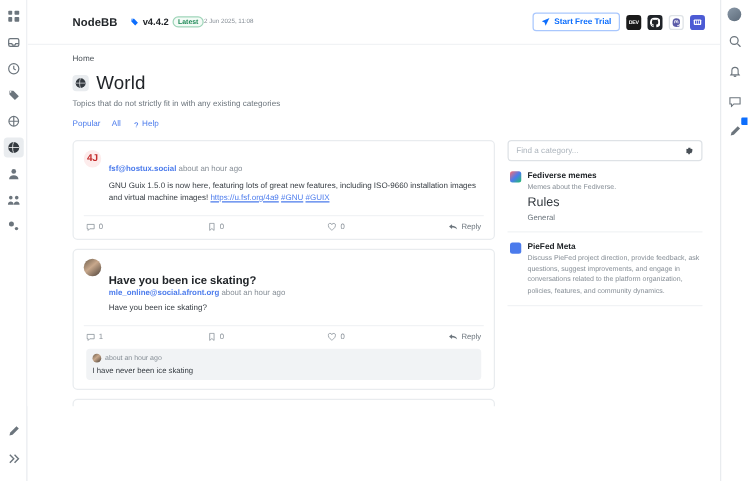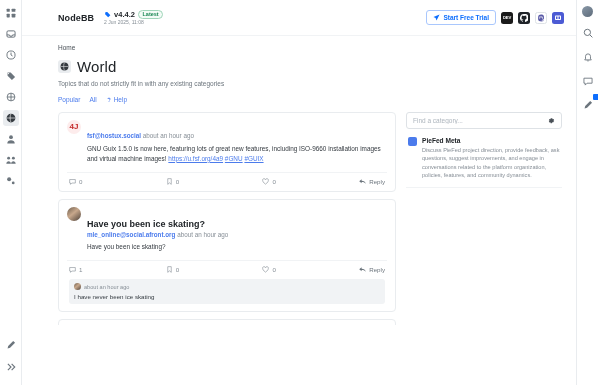--- a/index.html
+++ b/index.html
@@ -56,21 +56,21 @@
     margin-right: 22px;
   }
 
   
   .topbar {
     height: 36px; display: flex; align-items: center;
     padding: 0 12px 0 36px; gap: 10px;
     border-bottom: 1px solid #f1f3f5;
   }
   .brand { font-size: 9px; font-weight: 700; color: #212529; letter-spacing: .1px; }
-  .verblock { display: flex; flex-direction: column; justify-content: flex-end; }
+  .verblock { display: flex; flex-direction: row; justify-content: flex-end; }
   .verline { display: flex; align-items: center; gap: 3px; }
   .tag-ic { color: #0d6efd; display: flex; }
   .tag-ic svg { width: 7px; height: 7px; }
   .ver { font-size: 7.5px; font-weight: 700; color: #212529; }
   .latest {
     font-size: 5.5px; color: #1a8754; border: 1px solid #9fd5b9;
     border-radius: 7px; padding: 0.5px 3.5px; font-weight: 600;
     background: #f3fbf6;
   }
   .verdate { font-size: 5px; color: #868e96; margin-top: .5px; }
@@ -456,20 +456,29 @@
       <div class="side">
         <div class="findbox">
           <input type="text" placeholder="Find a category..." style="">
           <span class="gear">
             <svg viewBox="0 0 16 16" fill="currentColor">
                 <path d="M8 5.2A2.8 2.8 0 108 10.8 2.8 2.8 0 008 5.2zm6.4 3.6l-1.3-.8a5 5 0 000-.9l1.3-.8-1.3-2.3-1.4.5a5.2 5.2 0 00-.8-.5l-.2-1.5H7.3l-.2 1.5a5.2 5.2 0 00-.8.5l-1.4-.5-1.3 2.3 1.3.8a5 5 0 000 .9l-1.3.8 1.3 2.3 1.4-.5c.3.2.5.4.8.5l.2 1.5h2.4l.2-1.5c.3-.1.5-.3.8-.5l1.4.5 1.3-2.3z"></path>
               </svg>
           </span>
         </div>
 
+        <div class="cat">
+          <span class="cat-ic a"></span>
+          <div>
+            <div class="cat-name">Fediverse memes</div>
+            <div class="cat-desc">Memes about the Fediverse.</div>
+            <div class="sub-title">Rules</div>
+            <div class="sub-gen">General</div>
+          </div>
+        </div>
 
         <div class="cat">
           <span class="cat-ic b"></span>
           <div>
             <div class="cat-name">PieFed Meta</div>
             <div class="cat-desc">Discuss PieFed project direction, provide feedback, ask questions, suggest improvements, and engage in conversations related to the platform organization, policies, features, and community dynamics.</div>
           </div>
         </div>
       </div>
 

